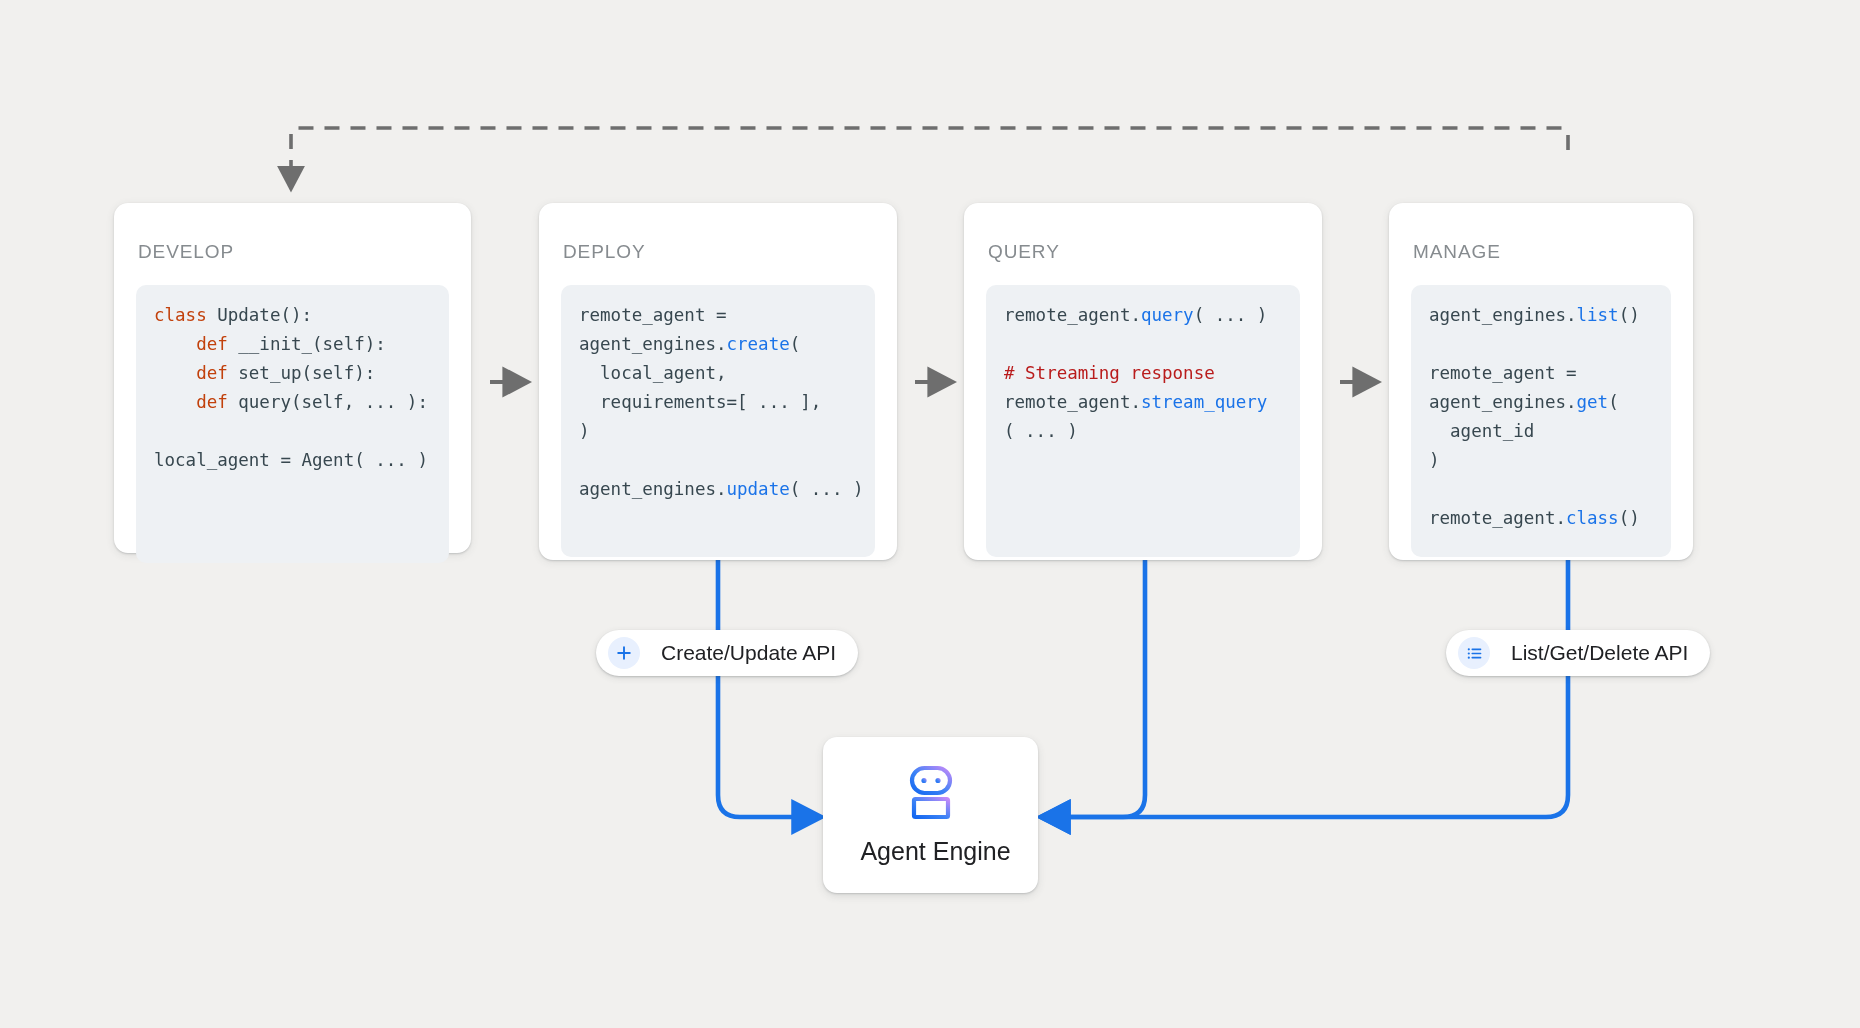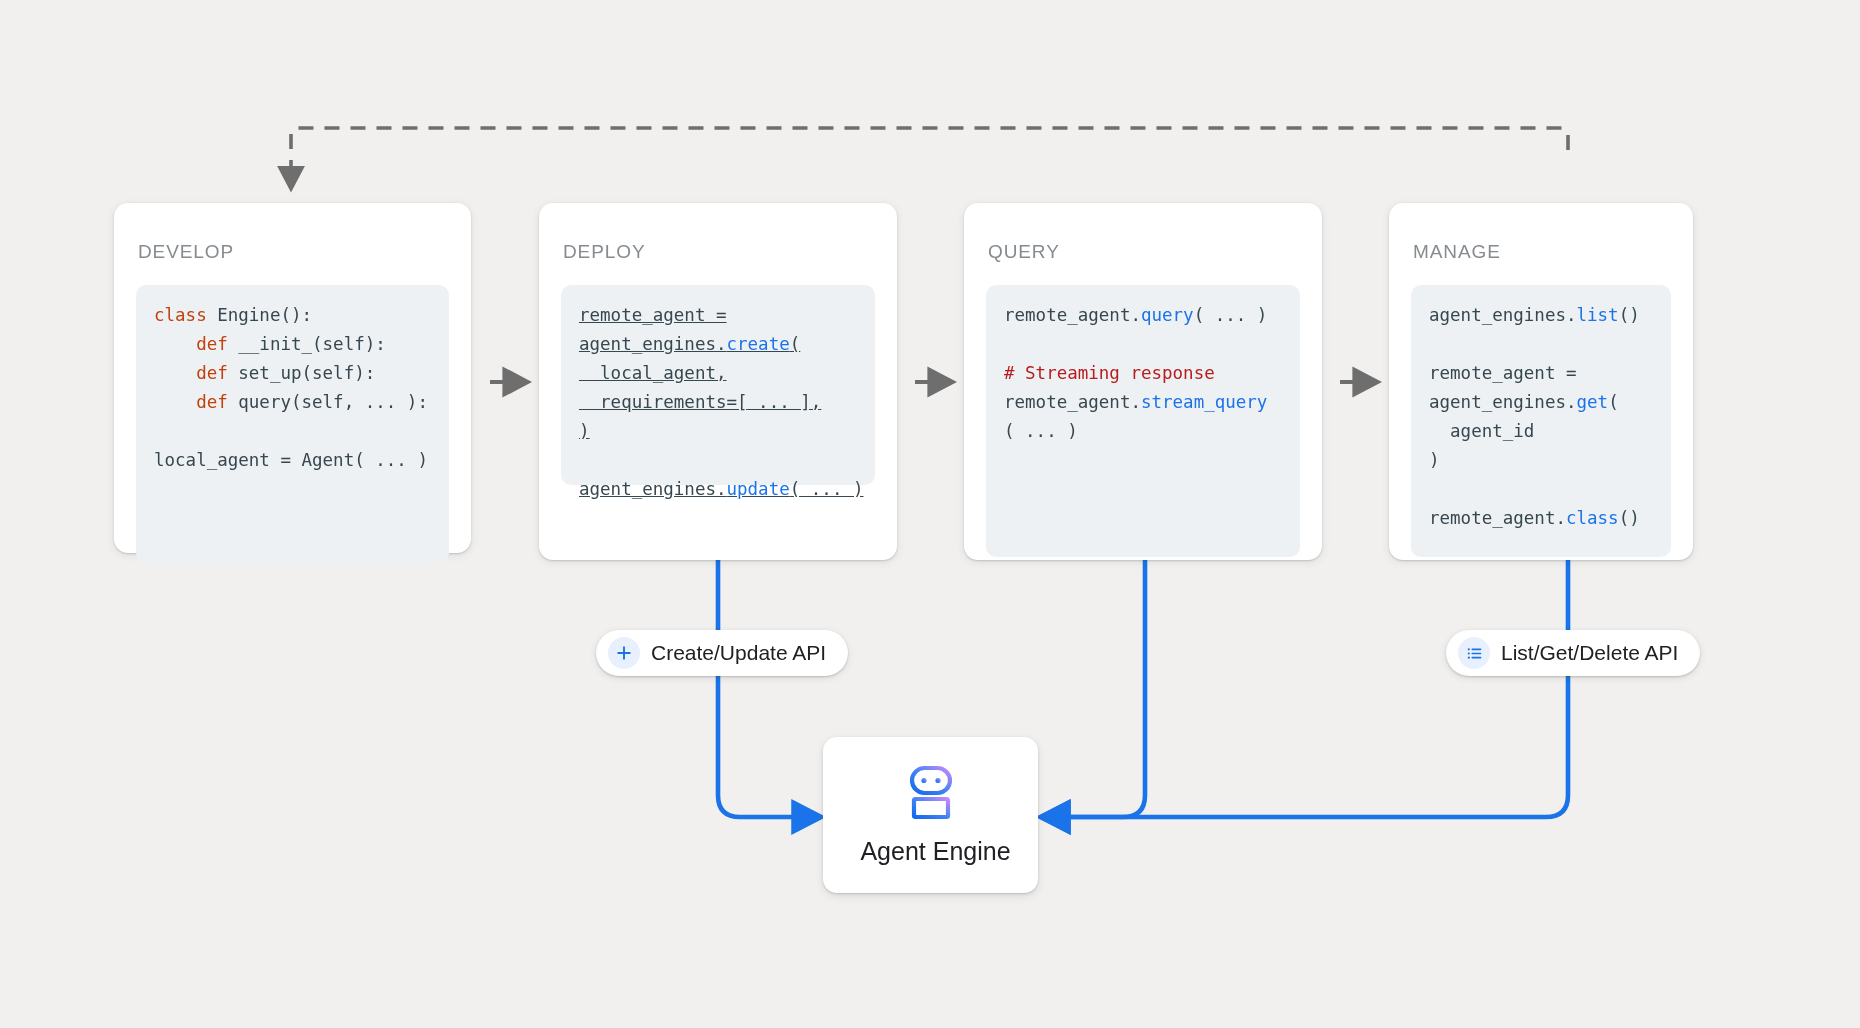--- a/index.html
+++ b/index.html
@@ -54,30 +54,30 @@
   .kw  { color: #c2410c; margin-top: 40px; }
   .fn  { color: #1a73e8; }
   .cmt { color: #b91c1c; }
 
   #card-develop { left: 114px; top: 203px;  width: 357px; height: 350px; }
   #card-deploy  { left: 539px; top: 203px;  width: 358px; height: 357px; }
   #card-query   { left: 964px; top: 203px;  width: 358px; height: 357px; }
   #card-manage  { left: 1389px; top: 203px; width: 304px; height: 357px; }
 
   #card-develop .code { height: 278px; }
-  #card-deploy  .code { height: 200px; text-decoration: underline; }
+  #card-deploy  .code { height: 272px; }
   #card-query   .code { height: 272px; }
   #card-manage  .code { height: 272px; }
 
   
   .pill {
     position: absolute;
     display: flex;
     align-items: center;
-    gap: 11px;
+    gap: 21px;
     background: #ffffff;
     border-radius: 999px;
     padding: 10px 22px 10px 12px;
     box-shadow: 0 1px 2px rgba(60,64,67,.24), 0 2px 7px rgba(60,64,67,.12);
     height: 46px;
     box-sizing: border-box;
     white-space: nowrap;
   }
   .pill-label {
     font-size: 21px;
@@ -147,21 +147,21 @@
 
     <path d="M718,560 L718,795 Q718,817 740,817 L806,817" fill="none" stroke="#1a73e8" stroke-width="4.6" stroke-linecap="butt" marker-end="url(#blue-arrow)"></path>
 
     <path d="M1145,560 L1145,795 Q1145,817 1123,817 L1056,817" fill="none" stroke="#1a73e8" stroke-width="4.6" stroke-linecap="butt" marker-end="url(#blue-arrow)"></path>
 
     <path d="M1568,560 L1568,795 Q1568,817 1546,817 L1056,817" fill="none" stroke="#1a73e8" stroke-width="4.6" stroke-linecap="butt" marker-end="url(#blue-arrow)"></path>
   </svg>
 
   <div class="card" id="card-develop">
     <div class="card-title">DEVELOP</div>
-    <div class="code"><span class="kw">class </span><span>Engine():</span>
+    <div class="code"><span class="kw">class </span><span>Update():</span>
 <span class="kw">    def </span><span>__init_(self):</span>
 <span class="kw">    def </span><span>set_up(self):</span>
 <span class="kw">    def </span><span>query(self, ... ):</span>
 <span></span>
 <span>local_agent = Agent( ... )</span></div>
   </div>
 
   <div class="card" id="card-deploy">
     <div class="card-title">DEPLOY</div>
     <div class="code"><span>remote_agent =</span>

